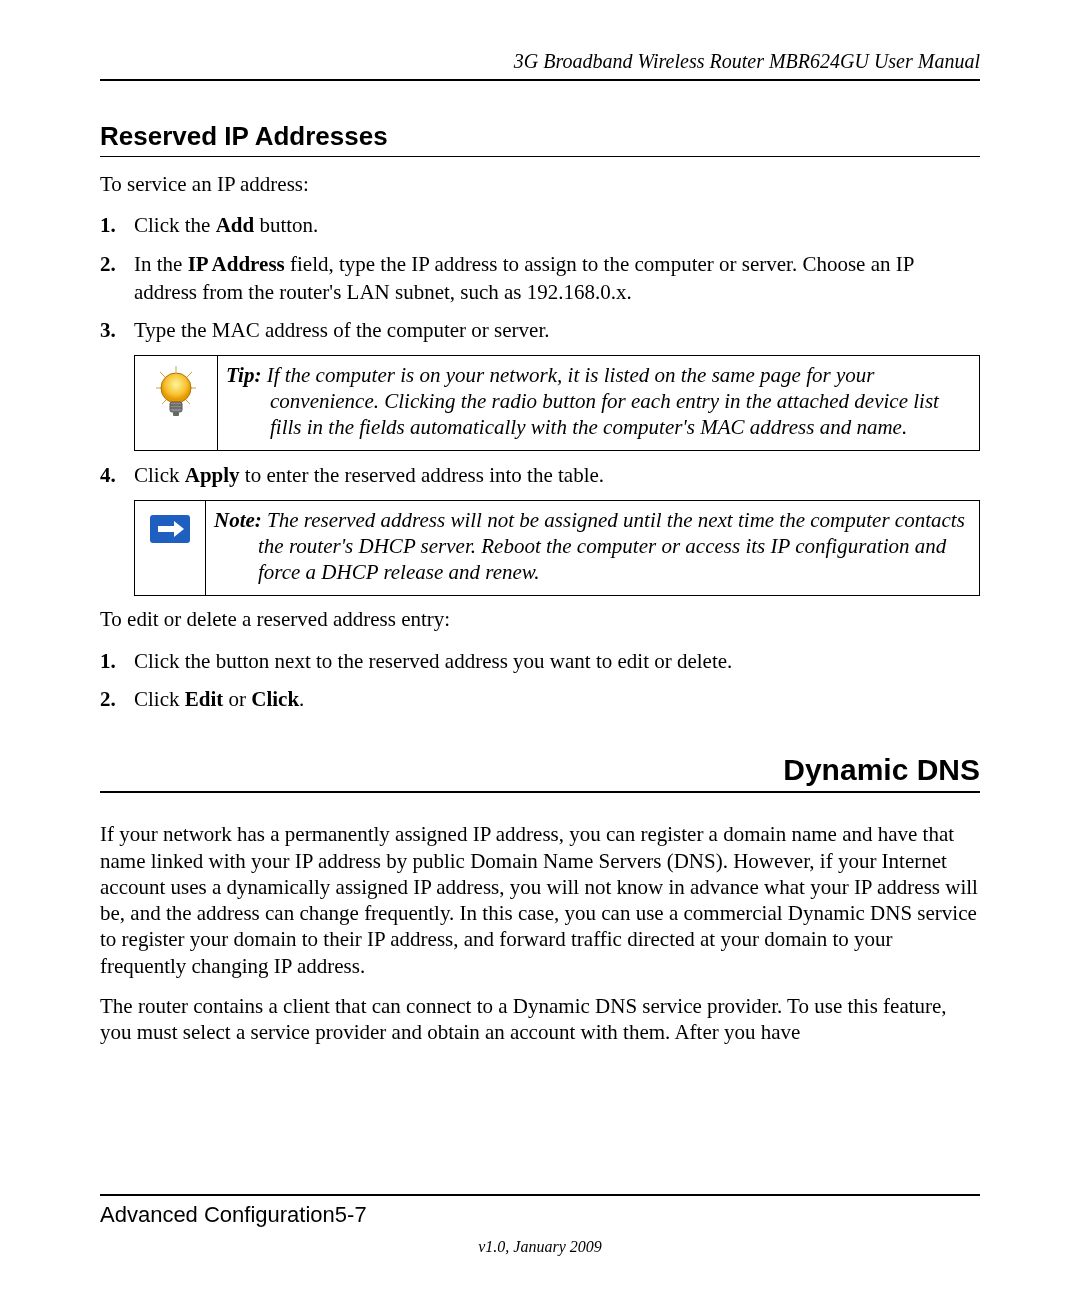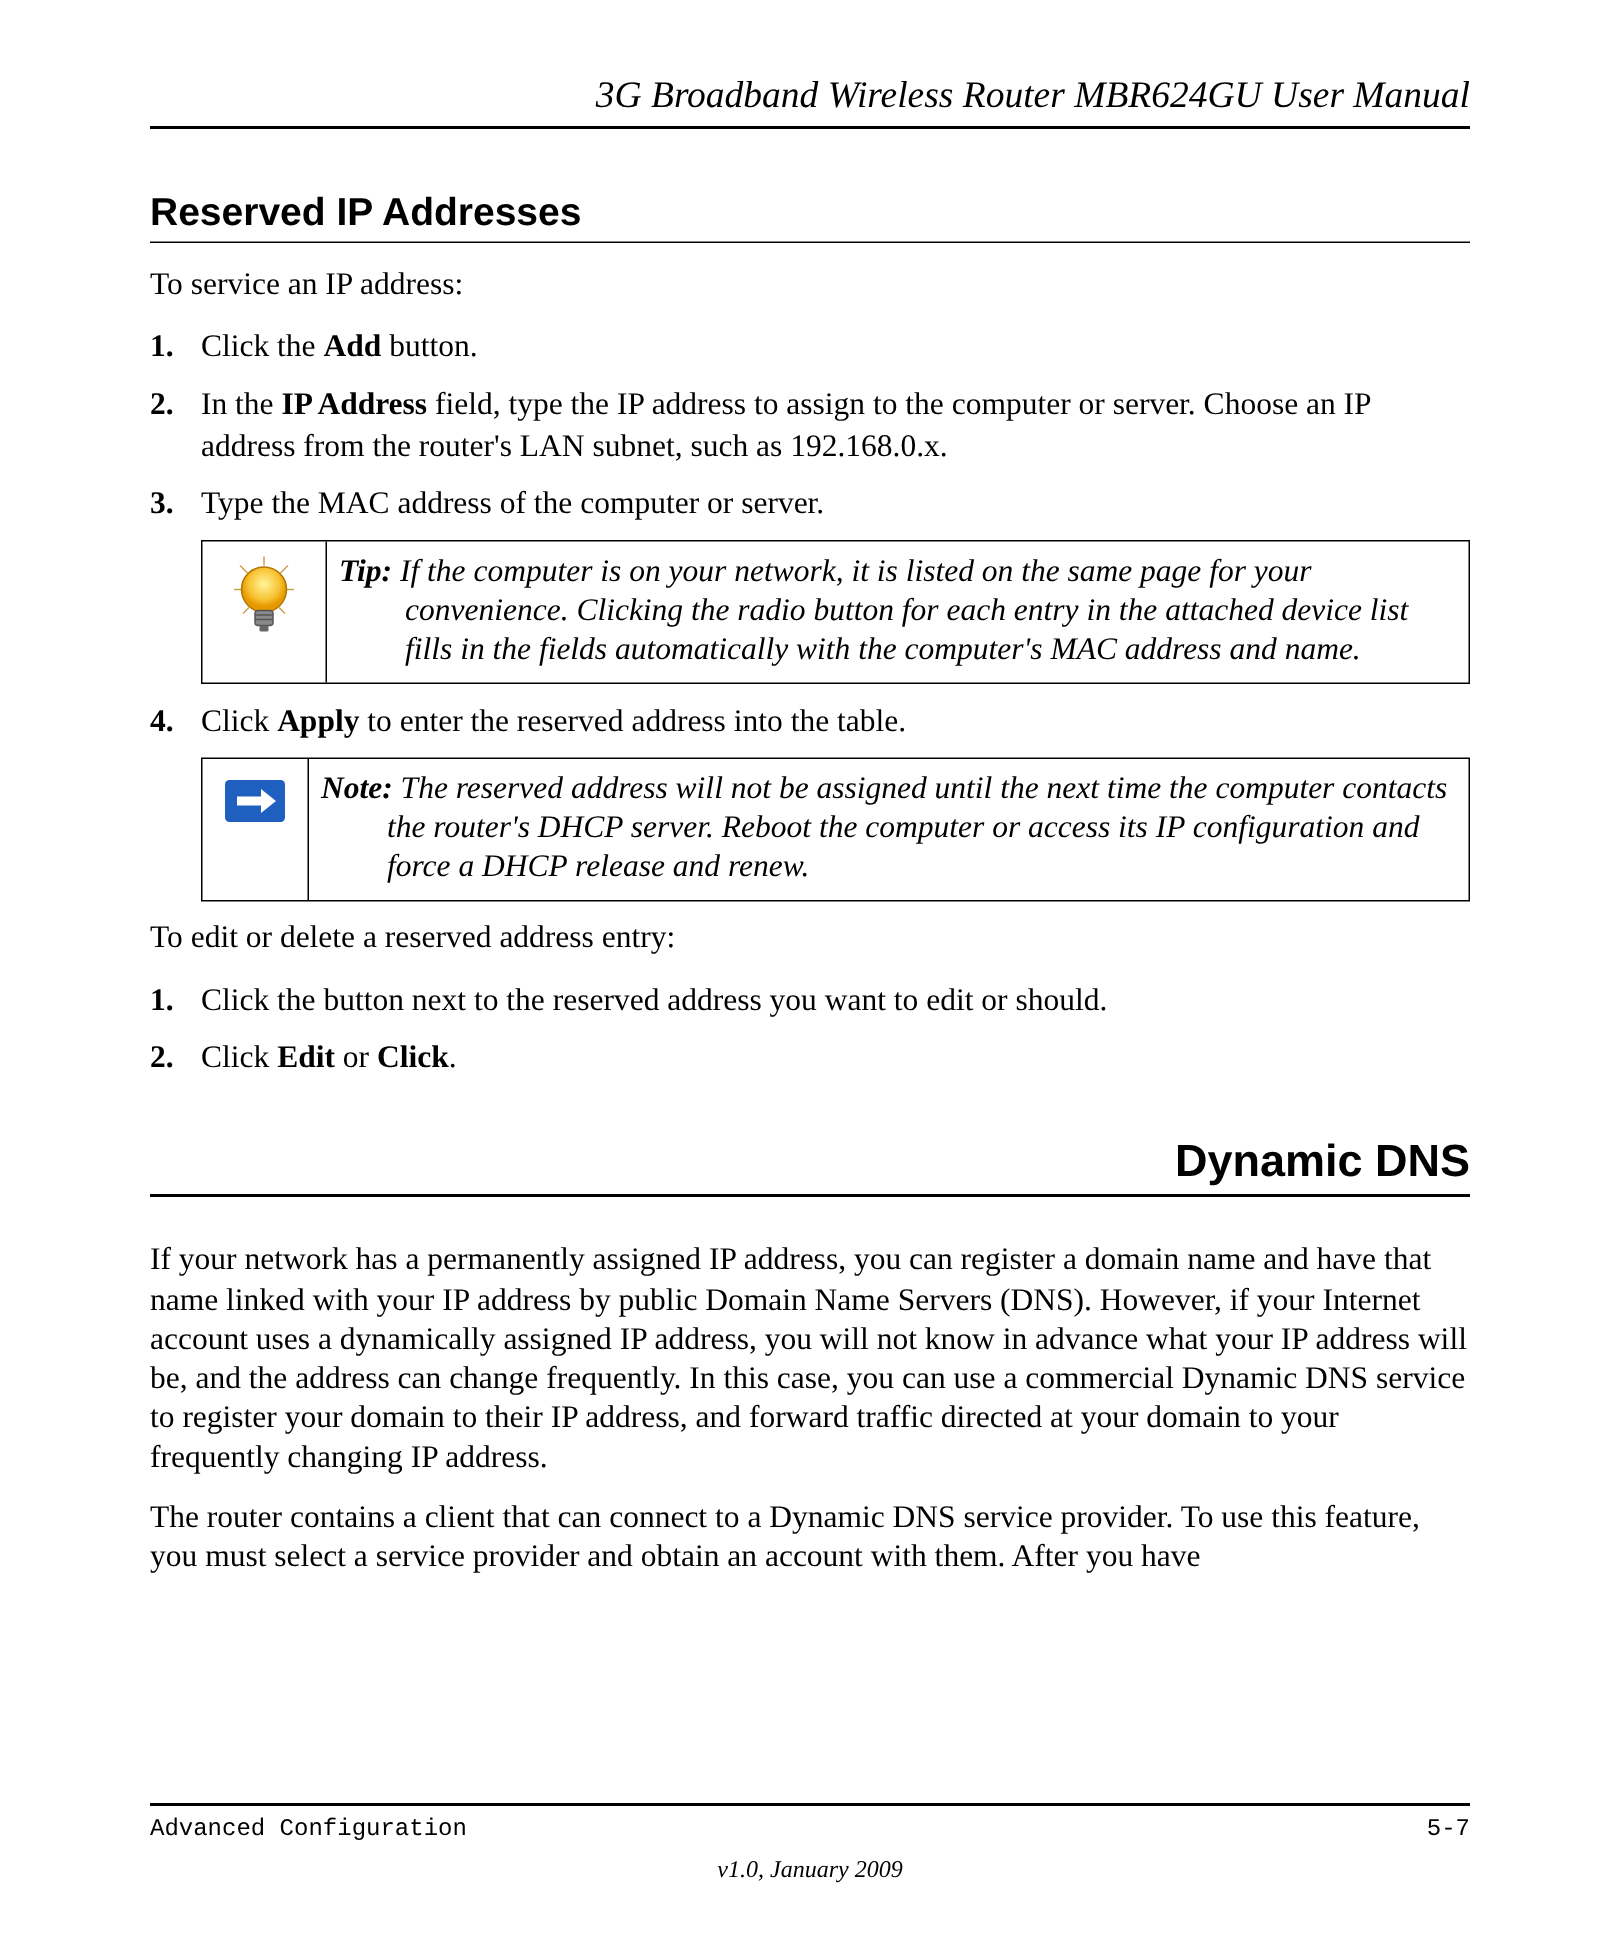--- a/index.html
+++ b/index.html
@@ -15,21 +15,21 @@
   .page {
     padding: 50px 100px 40px 100px;
     box-sizing: border-box;
     width: 100%;
     height: 100%;
     position: relative;
   }
   .running-head {
     font-style: italic;
     text-align: right;
-    font-size: 25px;
+    font-size: 20px;
     margin-bottom: 6px;
   }
   .hr-thick {
     border: none;
     border-top: 2px solid #000;
     margin: 0 0 30px 0;
   }
   .hr-thin {
     border: none;
     border-top: 1.5px solid #000;
@@ -110,23 +110,22 @@
     right: 100px;
     bottom: 40px;
   }
   .footer-hr {
     border: none;
     border-top: 2px solid #000;
     margin: 0 0 6px 0;
   }
   .footer-row {
     display: flex;
-    justify-content: space-between;
-    font-family: Liberation Mono, monospace;
-    font-size: 16px;
+    font-family: Liberation Sans, sans-serif;
+    font-size: 22px;
   }
   .footer-version {
     text-align: center;
     font-style: italic;
     font-size: 16px;
     margin-top: 10px;
   }
   
   .bulb-svg { width: 48px; height: 58px; }
   .arrow-svg { width: 40px; height: 28px; margin-top:6px;}
@@ -205,21 +204,21 @@
     <div class="cell text-cell">
       <span class="hang"><span class="lead">Note:</span><span> The reserved address will not be assigned until the next time the computer contacts the router's DHCP server. Reboot the computer or access its IP configuration and force a DHCP release and renew.</span></span>
     </div>
   </div>
 
   <p class="body">To edit or delete a reserved address entry:</p>
 
   <ul class="ol-list">
     <li>
       <span class="num">1.</span>
-      <span>Click the button next to the reserved address you want to edit or should.</span>
+      <span>Click the button next to the reserved address you want to edit or delete.</span>
     </li>
     <li>
       <span class="num">2.</span>
       <span>Click </span><span class="bold">Edit</span><span> or </span><span class="bold">Click</span><span>.</span>
     </li>
   </ul>
 
   <div class="h1">Dynamic DNS</div>
   <hr class="hr-thin" style="border-top-width:2px; margin-bottom:28px;">
 

